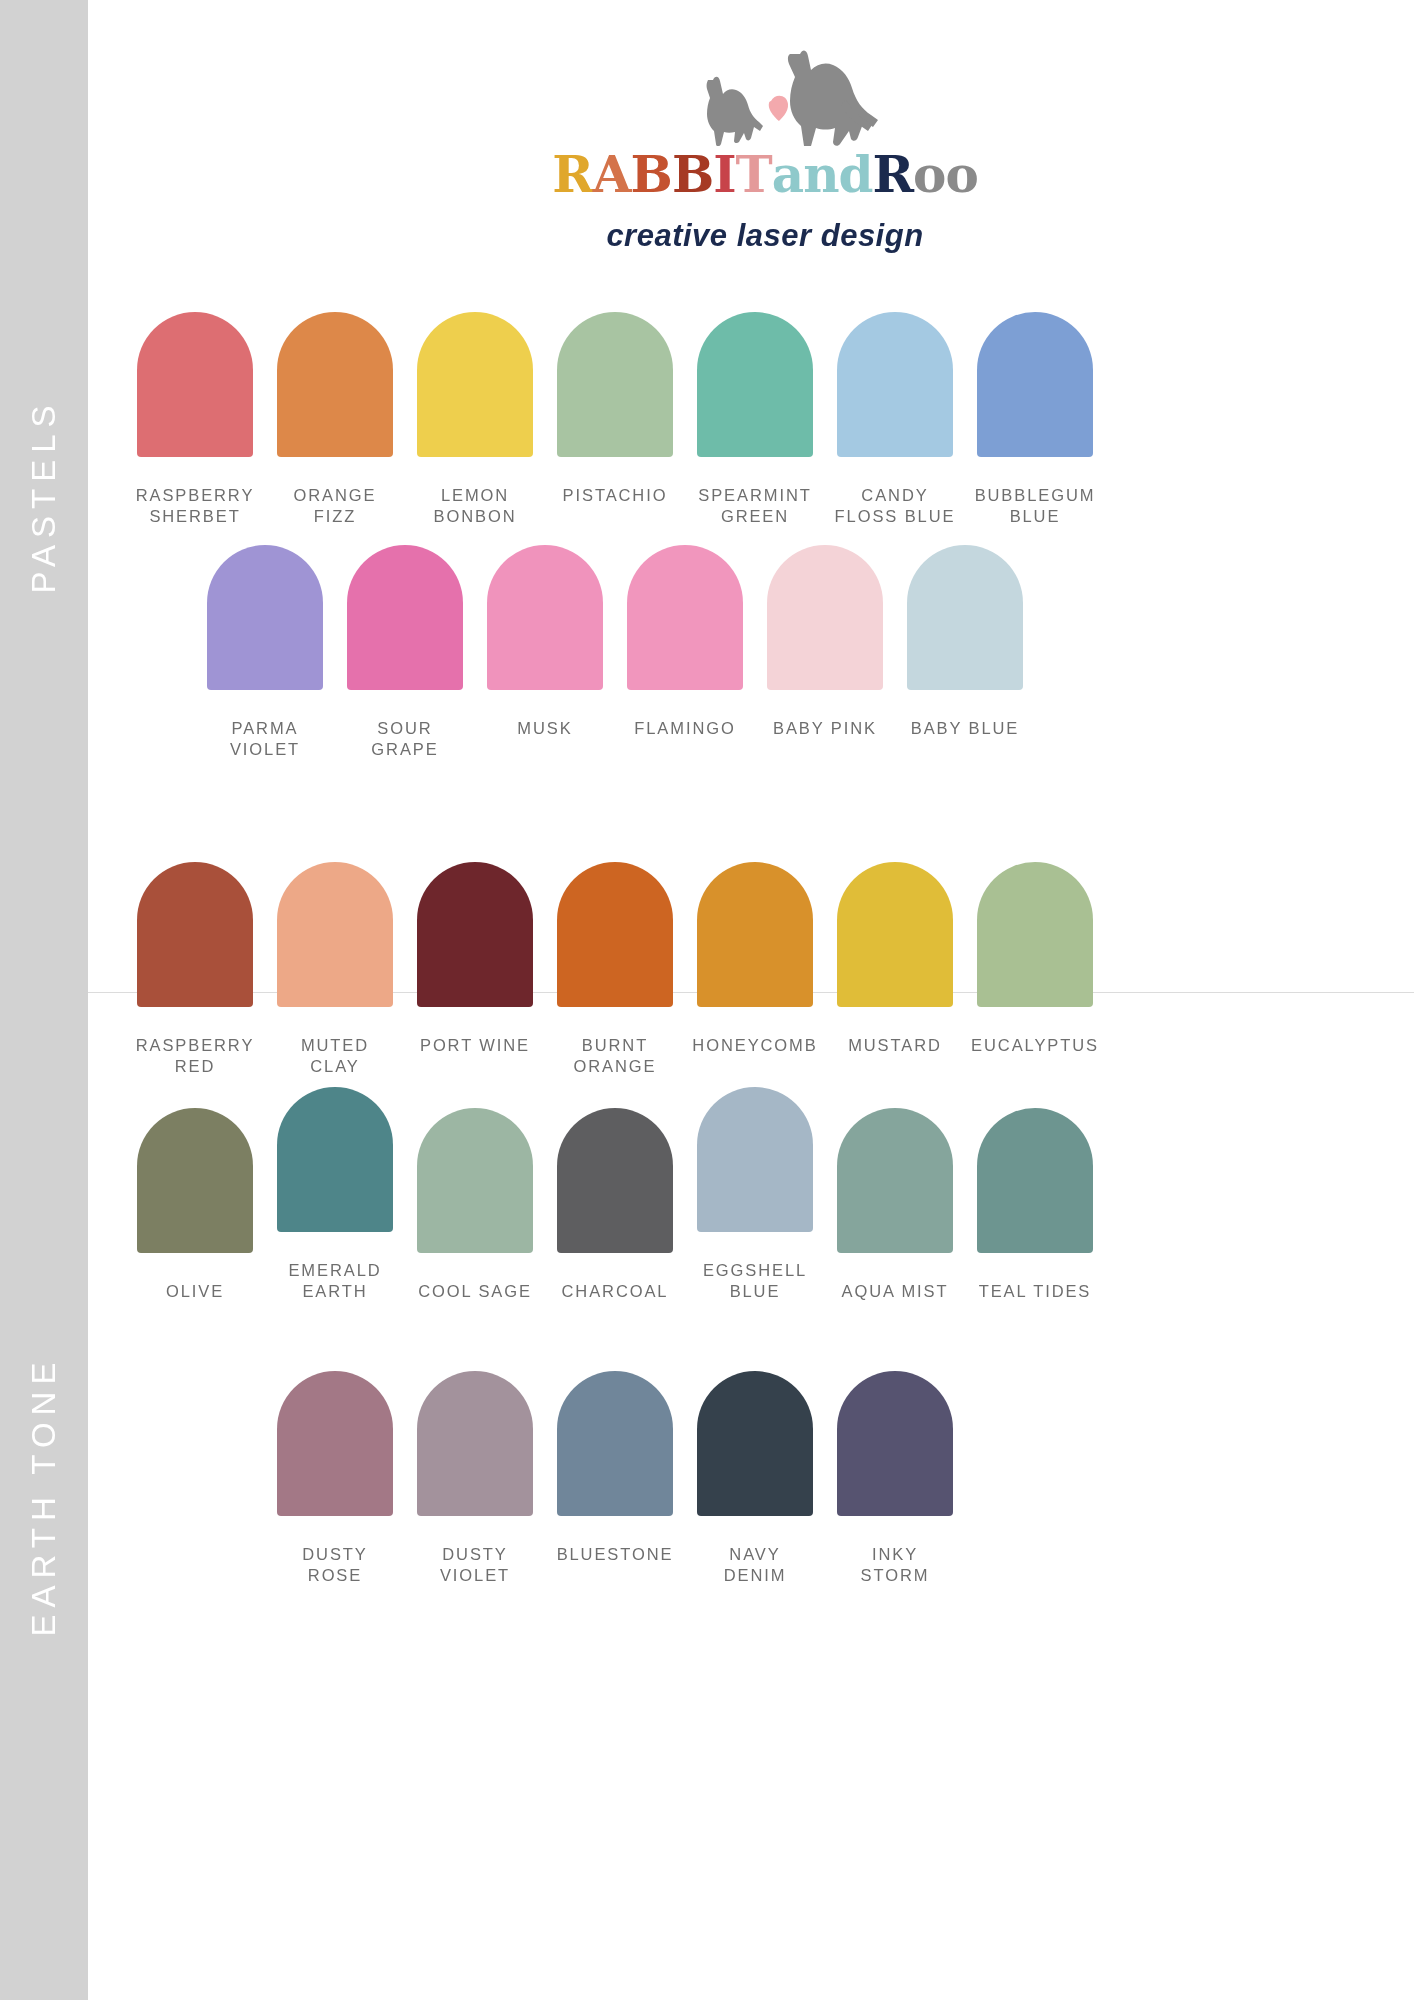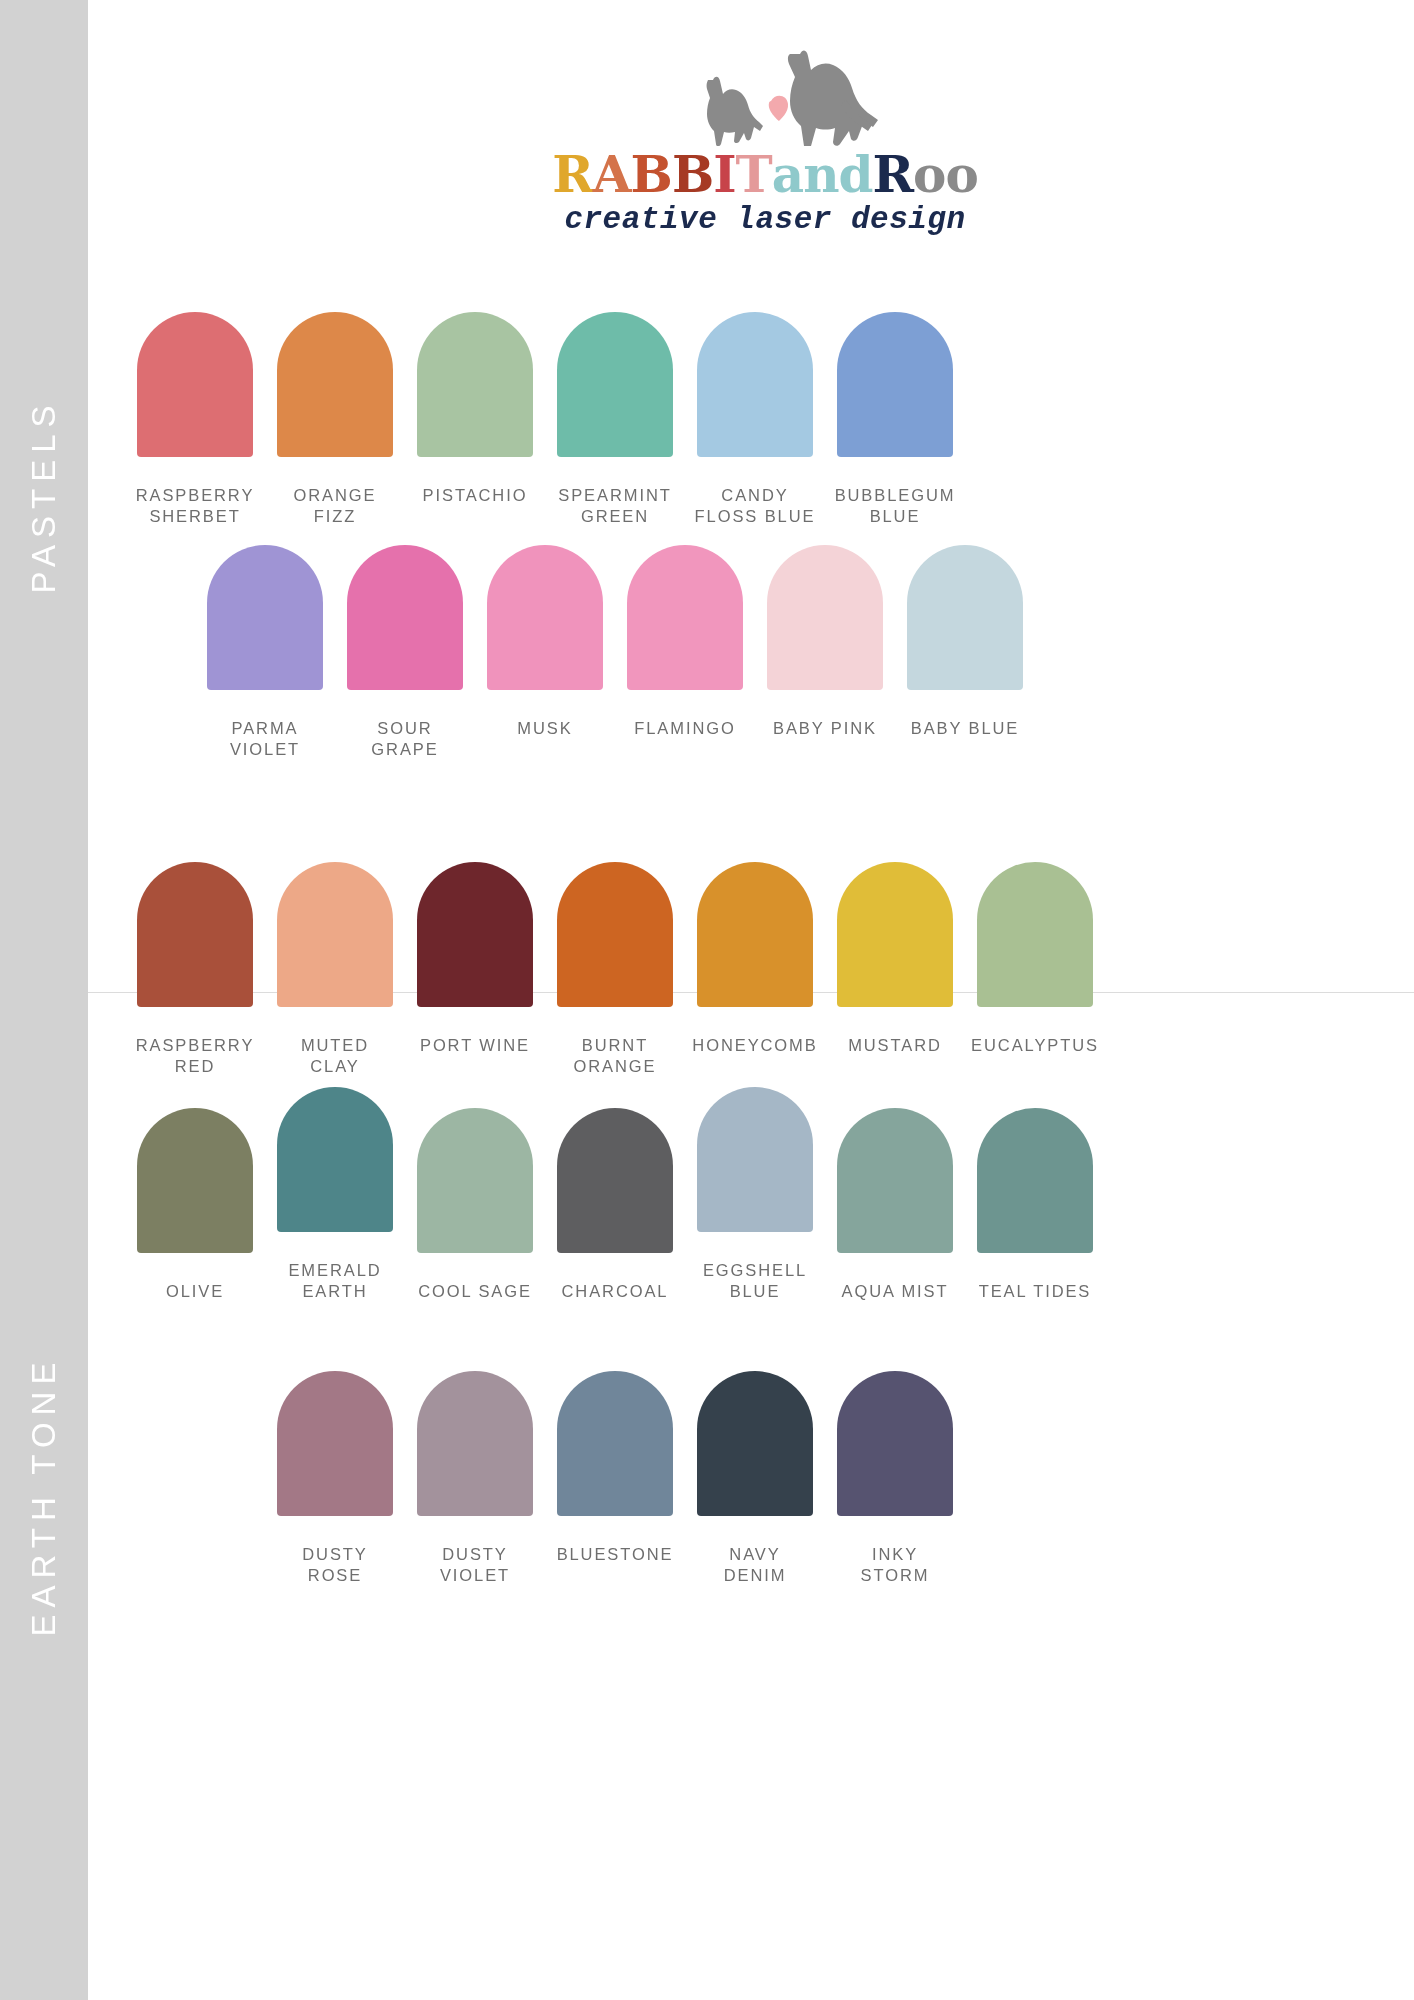--- a/index.html
+++ b/index.html
@@ -73,26 +73,26 @@
   .logo-wordmark {
     font-family: "DejaVu Serif", serif;
     font-weight: bold;
     font-size: 50px;
     letter-spacing: -1px;
     line-height: 1;
     white-space: nowrap;
   }
   .logo-wordmark span { display: inline-block; }
   .logo-tagline {
-    font-family: Liberation Mono, monospace;
+    font-family: Liberation Sans, sans-serif;
     font-weight: bold;
     font-style: italic;
     font-size: 31px;
     color: #1b2a4e;
-    margin-top: 2px;
+    margin-top: 18px;
     letter-spacing: 0.5px;
   }
 
   
   .row {
     position: absolute;
     display: flex;
     justify-content: flex-start;
   }
   .cell {
@@ -158,20 +158,25 @@
           <div class="chip" style="background: rgb(221, 110, 114);"></div>
           <div class="chip-label">RASPBERRY
 SHERBET</div>
         </div>
         <div class="cell">
           <div class="chip" style="background: rgb(221, 136, 73);"></div>
           <div class="chip-label">ORANGE
 FIZZ</div>
         </div>
         <div class="cell">
+          <div class="chip" style="background: rgb(238, 207, 77);"></div>
+          <div class="chip-label">LEMON
+BONBON</div>
+        </div>
+        <div class="cell">
           <div class="chip" style="background: rgb(168, 196, 162);"></div>
           <div class="chip-label">PISTACHIO</div>
         </div>
         <div class="cell">
           <div class="chip" style="background: rgb(110, 188, 169);"></div>
           <div class="chip-label">SPEARMINT
 GREEN</div>
         </div>
         <div class="cell">
           <div class="chip" style="background: rgb(164, 201, 226);"></div>

